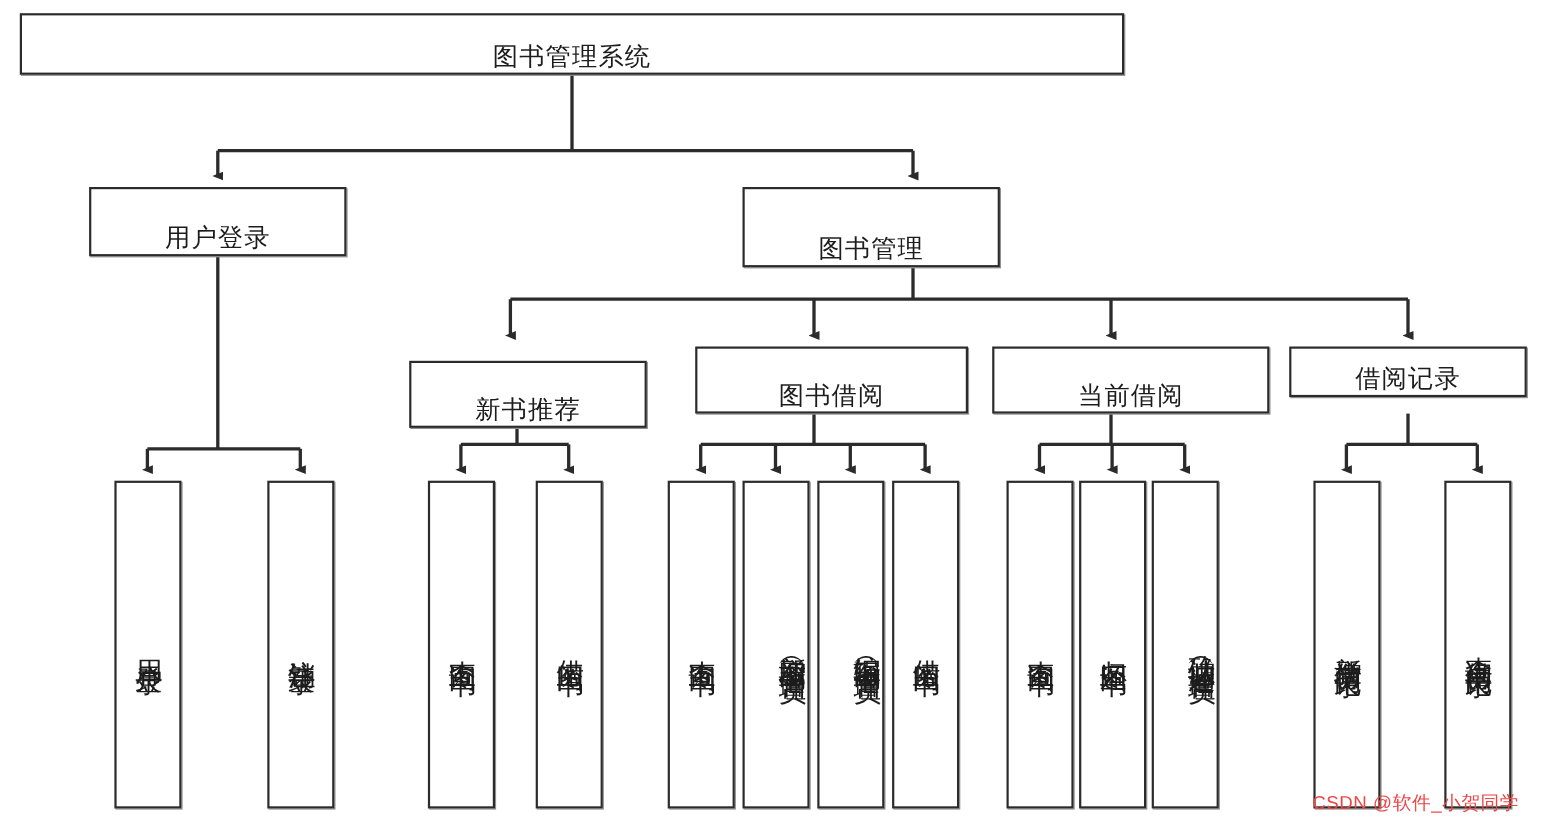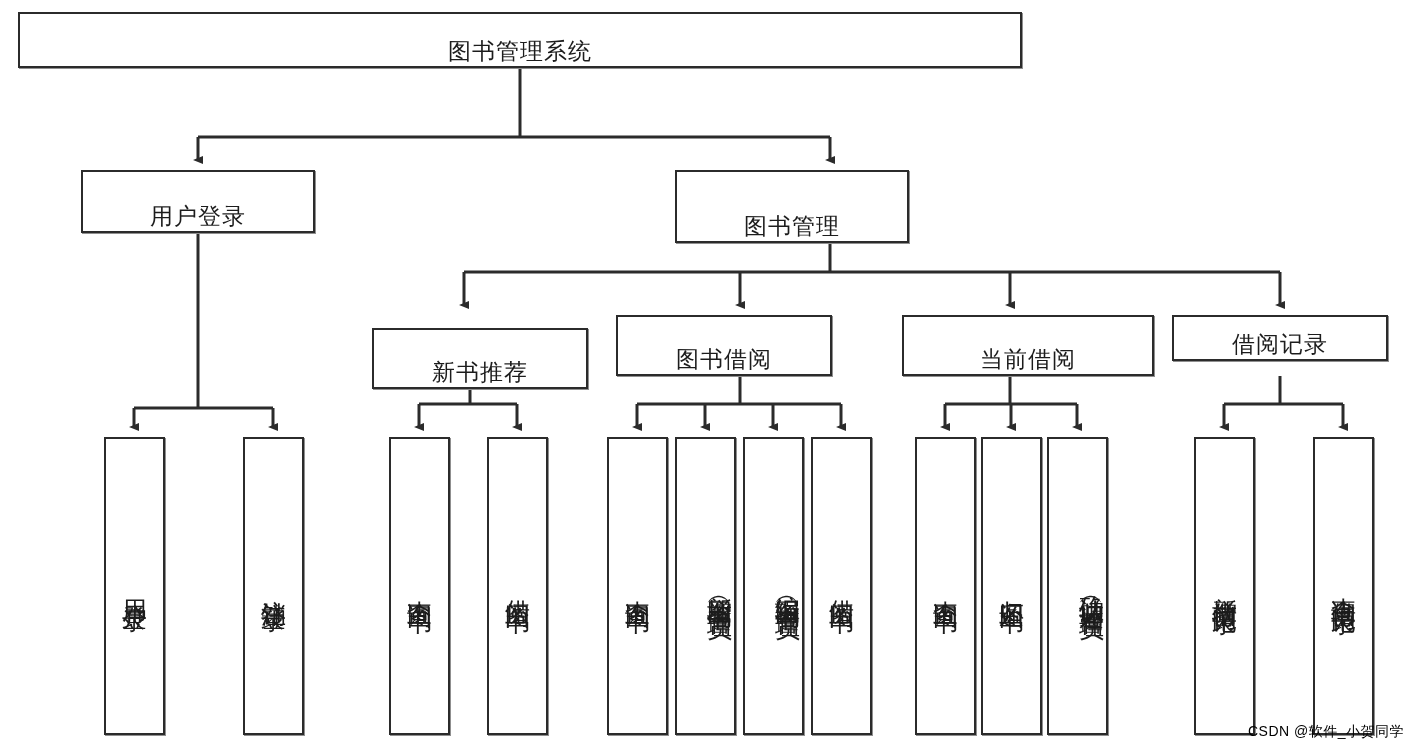--- a/index.html
+++ b/index.html
@@ -60,24 +60,24 @@
     display: block;
     white-space: nowrap;
   }
   
   .node.v.center {
     align-items: center;
     padding-top: 0;
   }
   #watermark {
     position: absolute;
-    right: 1px;
+    right: 24px;
     bottom: 6px;
-    font-size: 14px;
-    color: #000000;
+    font-size: 17px;
+    color: #ef4444;
     white-space: nowrap;
     letter-spacing: 0.5px;
   }
 </style>
 </head>
 <body>
 
 <div id="canvas">
 
   <svg id="edges" viewBox="0 0 1405 747" xmlns="http://www.w3.org/2000/svg">
@@ -137,21 +137,21 @@
   <div class="node h" style="left:81px; top:170px; width:234px; height:63px;">
     <span>用户登录</span>
   </div>
   <div class="node h" style="left:675px; top:170px; width:234px; height:73px;font-family:Liberation Serif, serif;">
     <span>图书管理</span>
   </div>
 
   <div class="node h" style="left:372px; top:315px; width:216px; height:61px;margin-top:13px;">
     <span>新书推荐</span>
   </div>
-  <div class="node h" style="left:616px; top:315px; width:216px; height:61px;">
+  <div class="node h" style="left:632px; top:315px; width:248px; height:61px;">
     <span>图书借阅</span>
   </div>
   <div class="node h" style="left:902px; top:315px; width:252px; height:61px;">
     <span>当前借阅</span>
   </div>
   <div class="node h" style="left:1172px; top:315px; width:216px; height:46px;">
     <span>借阅记录</span>
   </div>
 
   <div class="node v center" style="left:104px; top:437px; width:61px; height:298px;">

